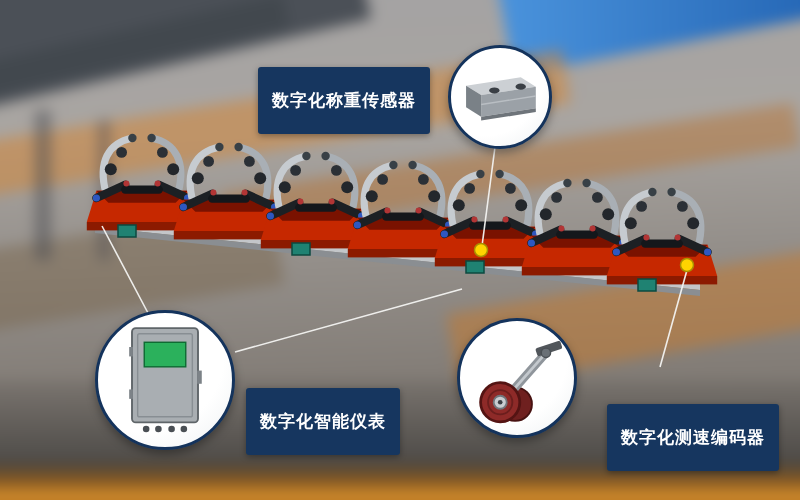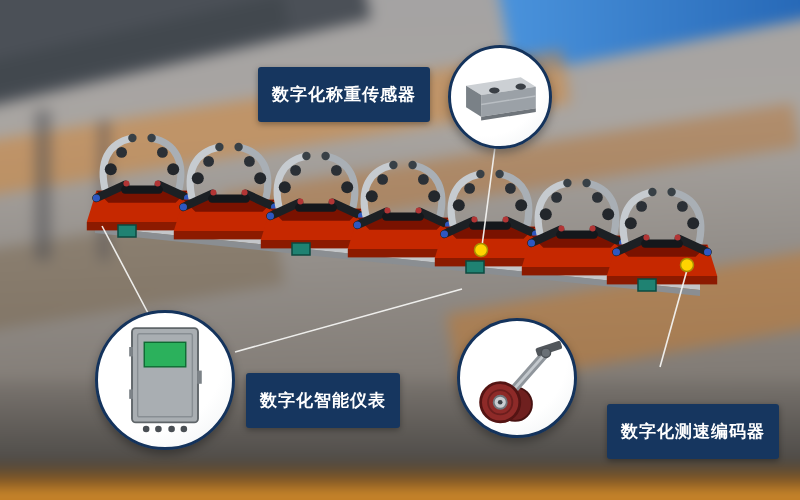--- a/index.html
+++ b/index.html
@@ -16,21 +16,21 @@
 
   
   .callout { position:absolute; border-radius:50%;
              background:radial-gradient(circle at 35% 30%, #ffffff 62%, #edf0f2);
              border:3px solid #14335c; box-shadow:0 4px 10px rgba(0,0,0,.35);
              display:flex; align-items:center; justify-content:center; }
   .callout svg { display:block; }
 
   
   .label { position:absolute; background:#16365f; color:#ffffff; font-weight:bold;
-           font-size:17px; line-height:1; letter-spacing:1px; padding:19px 14px;
+           font-size:17px; line-height:1; letter-spacing:1px; padding:25px 14px;
            border-radius:3px; box-shadow:0 2px 6px rgba(0,0,0,.35); white-space:nowrap; }
 </style>
 </head>
 <body>
 
 <div id="stage">
 
   <div id="bg">
     <div class="bgshape" style="left:0;top:0;width:840px;height:540px;background:linear-gradient(178deg,#a3a2a3 0%,#a9a5a1 28%,#938e89 52%,#837d77 72%,#6d6963 100%);"></div>
     <div class="bgshape" style="left:-60px;top:-60px;width:440px;height:150px;background:#4b5057;transform:rotate(-13deg);"></div>
@@ -135,16 +135,16 @@
       <rect x="80" y="24" width="28" height="9" rx="2" fill="#51565b" transform="rotate(-18 94 28)"></rect>
       <circle cx="91" cy="33" r="5" fill="#6a7076" stroke="#4a4f54" stroke-width="1.5"></circle>
       <circle cx="42" cy="86" r="21" fill="#8e2a28" stroke="#541413" stroke-width="3"></circle>
       <circle cx="42" cy="86" r="13" fill="none" stroke="#6b1e1d" stroke-width="2"></circle>
       <circle cx="42" cy="86" r="7" fill="#c9cdd1" stroke="#70767c" stroke-width="2"></circle>
       <circle cx="42" cy="86" r="2.5" fill="#3c4045"></circle>
     </svg>
   </div>
 
   <div class="label" style="left:258px;top:67px;">数字化称重传感器</div>
-  <div class="label" style="left:246px;top:373px;text-align:center;">数字化智能仪表</div>
+  <div class="label" style="left:246px;top:388px;text-align:center;">数字化智能仪表</div>
   <div class="label" style="left:607px;top:404px;">数字化测速编码器</div>
 
 </div>
 
 </body></html>

